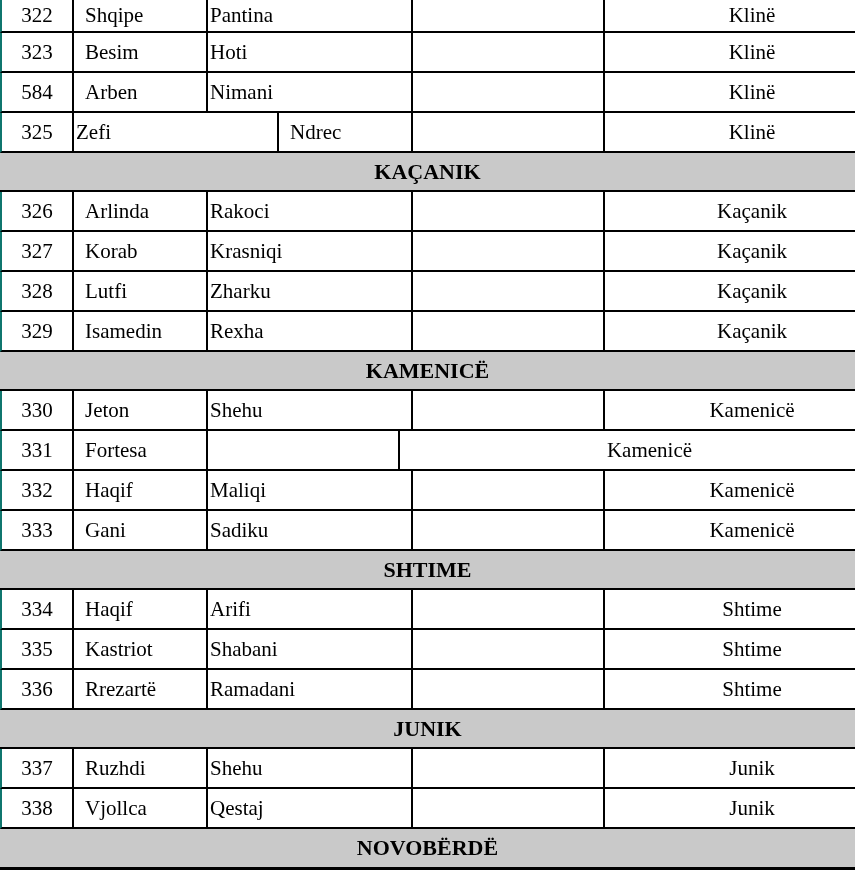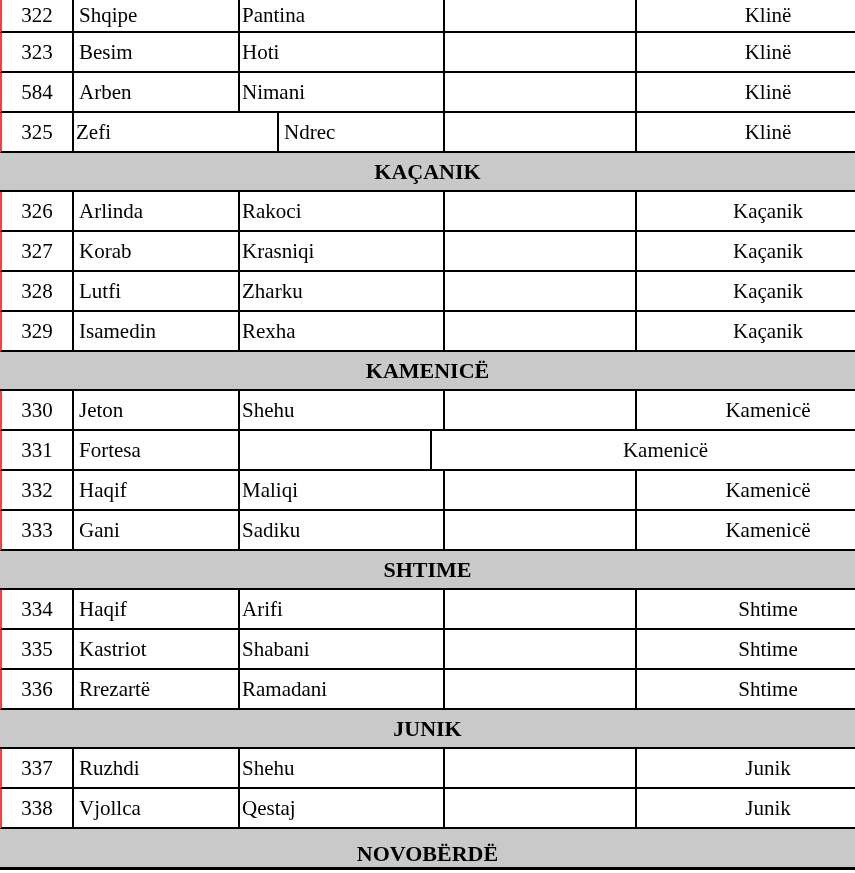--- a/index.html
+++ b/index.html
@@ -9,54 +9,53 @@
     background: #ffffff;
     overflow: hidden;
     font-family: "Liberation Serif", "DejaVu Serif", serif;
     color: #000000;
   }
   .roster { width: 855px; }
   .row {
     display: flex;
     height: 40px;
     box-sizing: border-box;
-    border-left: 2px solid #ef4444;
+    border-left: 2px solid #0f766e;
     border-bottom: 2px solid #000;
     background: #ffffff;
   }
   .row.partial { height: 33px; }
   .cell {
     display: flex;
     align-items: center;
     box-sizing: border-box;
     font-size: 21px;
     line-height: 1;
     overflow: hidden;
     white-space: nowrap;
   }
   .c-no    { width: 72px;  justify-content: center; border-right: 2px solid #000; }
-  .c-first { width: 166px; padding-left: 5px;       border-right: 2px solid #000; }
+  .c-first { width: 134px; padding-left: 11px;       border-right: 2px solid #000; }
   .c-last  { width: 205px; padding-left: 2px;       border-right: 2px solid #000; }
   .c-blank { width: 192px;                          border-right: 2px solid #000; }
   .c-muni  { flex: 1;      justify-content: center; margin-left: 44px; }
   .section-row {
     height: 39px;
     box-sizing: border-box;
     background: #c9c9c9;
     border-bottom: 2px solid #000;
     display: flex;
     align-items: center;
     justify-content: center;
     font-weight: bold;
     font-size: 22px;
   }
   .section-row.last {
     height: 41px;
     border-bottom: 3px solid #000;
-    align-items: flex-end;
   }
 </style>
 </head>
 <body>
 
 <div class="page">
   <div class="roster" id="roster-table">
       <div class="row partial">
         <div class="cell c-no">322</div>
         <div class="cell c-first">Shqipe</div>

